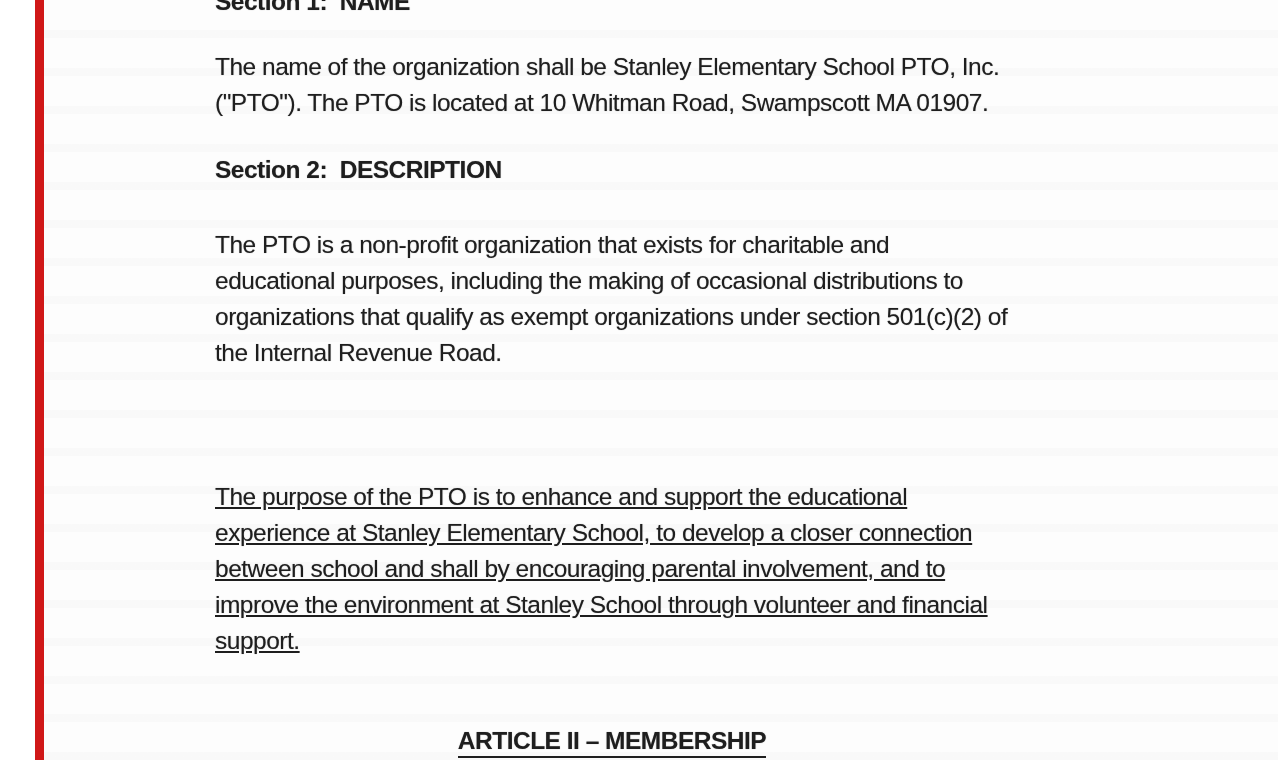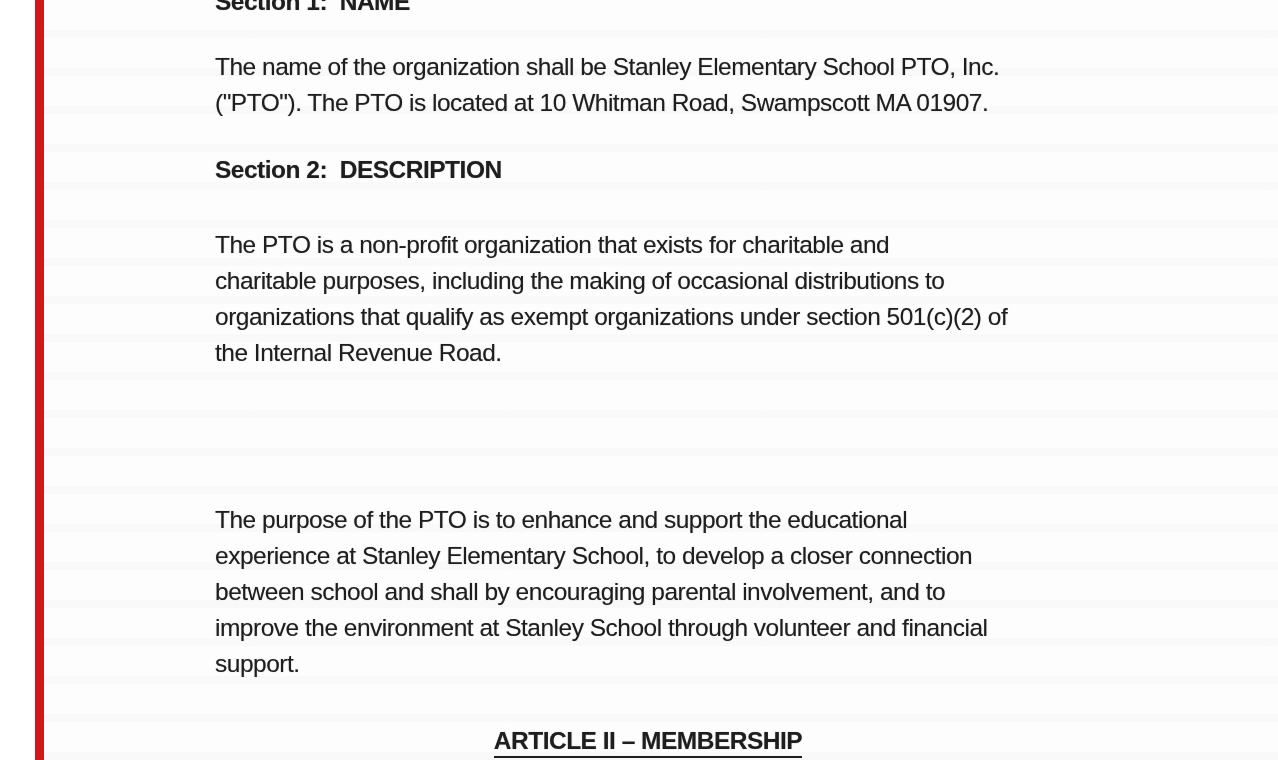--- a/index.html
+++ b/index.html
@@ -50,21 +50,20 @@
   .para .line {
     line-height: 36px;
     white-space: pre;
   }
   .article-heading-wrap {
     position: absolute;
     left: 0;
     top: 726px;
     width: 1154px;
     text-align: center;
-    padding-left: 36px;
   }
   .article-heading {
     display: inline-block;
     font-weight: 700;
     white-space: pre;
     line-height: 30px;
     border-bottom: 2px solid #1e1e1e;
   }
 </style>
 </head>
@@ -79,27 +78,27 @@
 
   <div class="block para" style="top: 49px;">
     <div class="line">The name of the organization shall be Stanley Elementary School PTO, Inc.</div>
     <div class="line">("PTO"). The PTO is located at 10 Whitman Road, Swampscott MA 01907.</div>
   </div>
 
   <div class="block heading" style="top: 152px;">Section 2:  DESCRIPTION</div>
 
   <div class="block para" style="top: 227px;">
     <div class="line">The PTO is a non-profit organization that exists for charitable and</div>
-    <div class="line">charitable purposes, including the making of occasional distributions to</div>
+    <div class="line">educational purposes, including the making of occasional distributions to</div>
     <div class="line">organizations that qualify as exempt organizations under section 501(c)(2) of</div>
     <div class="line">the Internal Revenue Road.</div>
   </div>
 
 
-  <div class="block para" style="top: 502px;">
+  <div class="block para" style="top: 479px; text-decoration: underline;">
     <div class="line">The purpose of the PTO is to enhance and support the educational</div>
     <div class="line">experience at Stanley Elementary School, to develop a closer connection</div>
     <div class="line">between school and shall by encouraging parental involvement, and to</div>
     <div class="line">improve the environment at Stanley School through volunteer and financial</div>
     <div class="line">support.</div>
   </div>
 
   <div class="article-heading-wrap">
     <span class="article-heading">ARTICLE II – MEMBERSHIP</span>
   </div>

